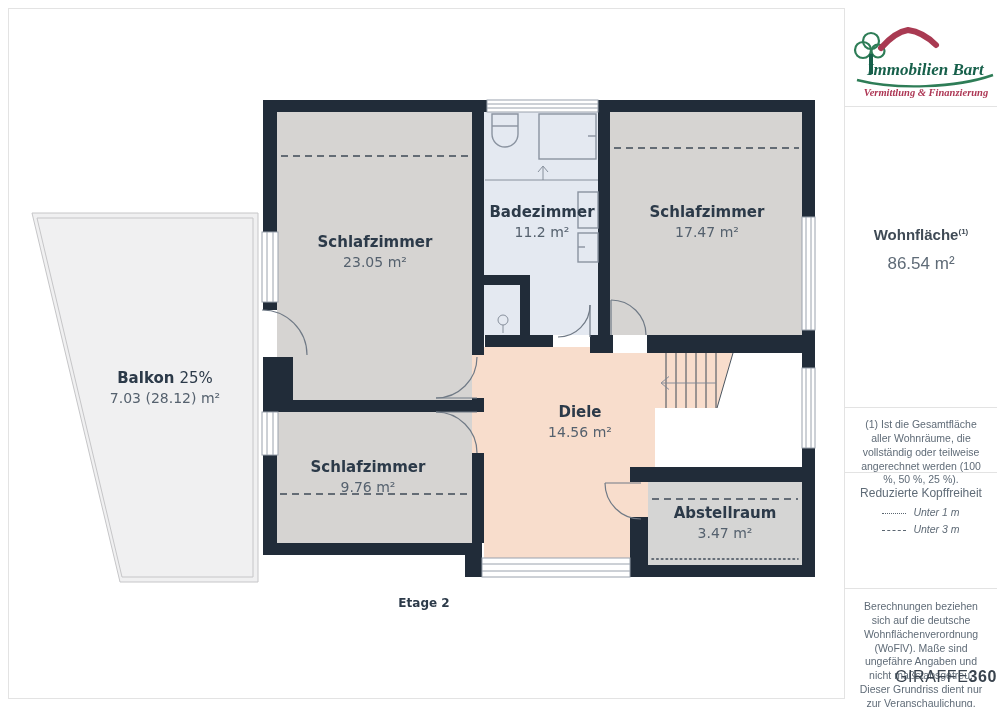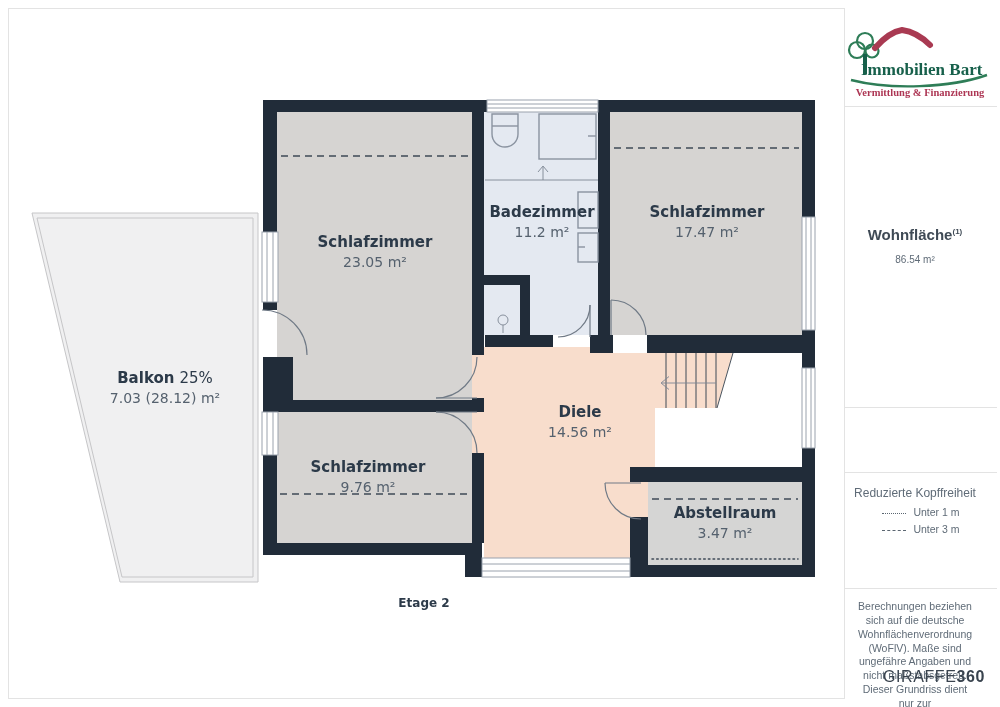--- a/index.html
+++ b/index.html
@@ -27,29 +27,29 @@
   .dotl{stroke:var(--line-dark);stroke-width:1.6;stroke-dasharray:1.5 3.2;stroke-linecap:round;fill:none;}
   .step{stroke:#3f4a57;stroke-width:1;}
   .diag{stroke:#4a5560;stroke-width:1;}
   .rname{font:700 15px "DejaVu Sans",sans-serif;fill:var(--text-dark);text-anchor:middle;}
   .rarea{font:14px "DejaVu Sans",sans-serif;fill:var(--text-muted);text-anchor:middle;}
   .etage{font:700 12px "DejaVu Sans",sans-serif;fill:var(--text-dark);text-anchor:middle;}
 
   
   .sidebar{position:absolute;left:844px;top:8px;width:152px;height:691px;border-left:1px solid var(--divider);background:#fff;}
   .sb-divider{position:absolute;left:0;right:0;height:1px;background:var(--divider);}
-  .logo-wrap{position:absolute;top:12px;left:0;right:0;display:flex;justify-content:flex-start;}
-  .sb-block{position:absolute;left:0;right:12px;text-align:center;color:var(--sidebar-text);}
+  .logo-wrap{position:absolute;top:12px;left:0;right:0;display:flex;justify-content:flex-end;font-style:italic;}
+  .sb-block{position:absolute;left:0;right:0;text-align:center;color:var(--sidebar-text);}
   .wohn-label{top:218px;font-size:15px;font-weight:700;color:#3f4a55;}
   .wohn-label sup{font-size:8px;}
-  .wohn-value{top:246px;font-size:10px;}
+  .wohn-value{top:246px;font-size:17px;}
   .small-p{font-size:10.5px;line-height:1.32;padding:0 11px;}
   .footnote{top:410px;}
   .kopf-title{top:478px;font-size:12px;}
-  .legend-row{position:absolute;left:0;right:0;text-align:center;font-size:10.5px;color:var(--sidebar-text);}
+  .legend-row{position:absolute;left:0;right:0;text-align:center;font-size:10.5px;color:var(--sidebar-text);font-style:italic;}
   .legend-sample{display:inline-block;width:24px;vertical-align:middle;margin-right:7px;border-top:1.6px dotted #5b6671;}
   .legend-sample.dashed{border-top-style:dashed;}
   .kopf-note{top:528px;}
   .disclaimer{top:592px;}
   .giraffe{top:660px;font-size:16px;letter-spacing:0.6px;color:#39434e;text-align:right;}
   .giraffe .g1{font-weight:400;}
   .giraffe .g2{font-weight:700;}
 </style>
 </head>
 <body>
@@ -265,20 +265,21 @@
 
     <div class="sb-divider" style="top:98px"></div>
 
     <div class="sb-block wohn-label">
       <span>Wohnfläche</span><sup>(1)</sup>
     </div>
     <div class="sb-block wohn-value">86.54 m²</div>
 
     <div class="sb-divider" style="top:399px"></div>
 
+    <div class="sb-block small-p footnote">(1) Ist die Gesamtfläche aller Wohnräume, die vollständig oder teilweise angerechnet werden (100 %, 50 %, 25 %).</div>
 
     <div class="sb-divider" style="top:464px"></div>
 
     <div class="sb-block kopf-title">Reduzierte Kopffreiheit</div>
     <div class="legend-row" style="top:498px">
       <span class="legend-sample"></span><span>Unter 1 m</span>
     </div>
     <div class="legend-row" style="top:515px">
       <span class="legend-sample dashed"></span><span>Unter 3 m</span>
     </div>

